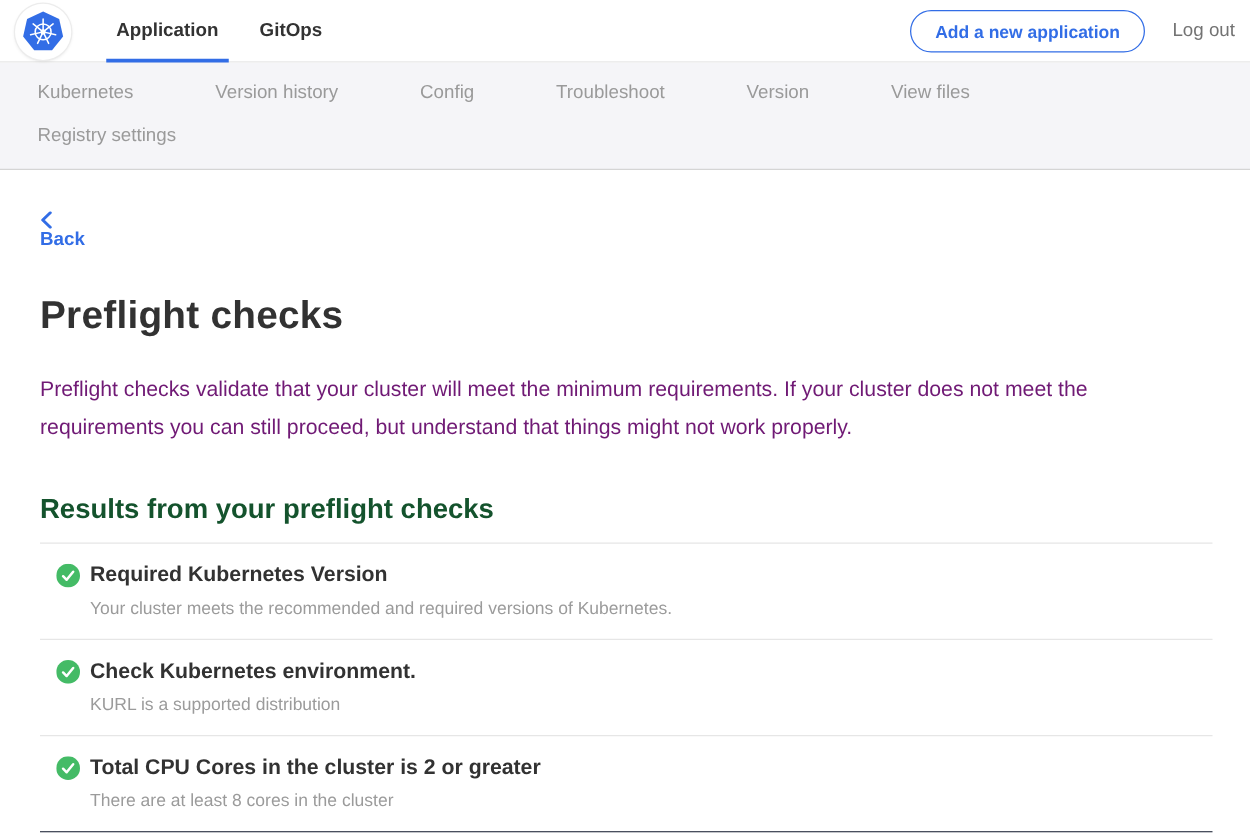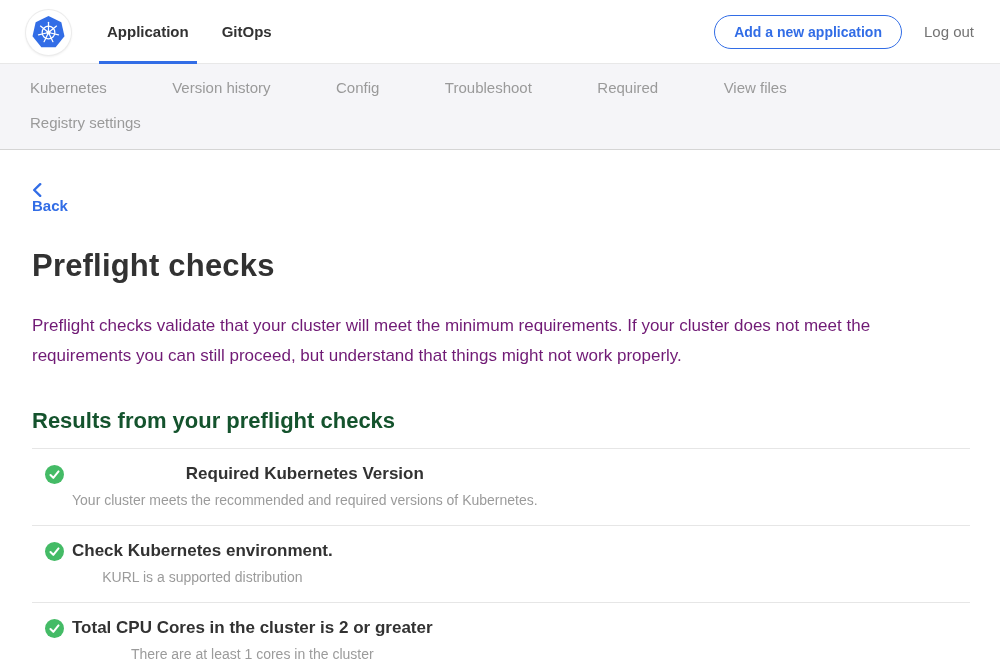--- a/index.html
+++ b/index.html
@@ -1,24 +1,24 @@
 <!DOCTYPE html>
 <html><head>
 <meta charset="utf-8">
 <style>
   * { margin: 0; padding: 0; box-sizing: border-box; }
   html, body { width: 1000px; height: 666px; background: #ffffff; overflow: hidden; }
   body { font-family: "Liberation Sans", "DejaVu Sans", sans-serif; color: #323232; }
 
   
   .topbar {
-    height: 64px;
+    height: 50px;
     display: flex;
     align-items: center;
-    padding: 0 26px;
+    padding: 0 12px;
     border-bottom: 1px solid #e8e8e8;
     position: relative;
     background: #fff;
   }
   .logo {
     width: 45px; height: 45px;
     border-radius: 50%;
     background: #fff;
     box-shadow: 0 0 0 1px #ececec, 0 1px 3px rgba(0,0,0,.12);
     display: flex; align-items: center; justify-content: center;
@@ -105,21 +105,20 @@
     margin-top: 37px;
     font-size: 22px;
     font-weight: 700;
     color: #14532d;
   }
 
   .checks {
     list-style: none;
     margin-top: 14px;
     border-bottom: 1px solid #0f172a;
-    text-align: center;
   }
   .check-row {
     border-top: 1px solid #e6e6e6;
     padding: 15px 0 17px 13px;
     display: flex;
     align-items: flex-start;
   }
   .check-icon { flex: 0 0 auto; margin-top: 1px; }
   .check-icon svg { display: block; }
   .check-body { margin-left: 8px; }
@@ -176,21 +175,21 @@
       <span class="logout">Log out</span>
     </div>
   </header>
 
   <nav class="subnav">
     <div class="subnav-row">
       <span class="subnav-item">Kubernetes</span>
       <span class="subnav-item">Version history</span>
       <span class="subnav-item">Config</span>
       <span class="subnav-item">Troubleshoot</span>
-      <span class="subnav-item">Required</span>
+      <span class="subnav-item">Version</span>
       <span class="subnav-item">View files</span>
     </div>
     <div class="subnav-row row2">
       <span class="subnav-item">Registry settings</span>
     </div>
   </nav>
 
   <main class="content">
     <a class="back">
       <svg width="10" height="14" viewBox="0 0 10 14">
@@ -231,21 +230,21 @@
       </li>
       <li class="check-row">
         <span class="check-icon">
           <svg width="19" height="19" viewBox="0 0 16 16">
             <circle cx="8" cy="8" r="8" fill="#44bb66"></circle>
             <path d="M4.6 8.4 L7 10.8 L11.4 5.4" stroke="#ffffff" stroke-width="1.7" fill="none" stroke-linecap="round" stroke-linejoin="round"></path>
           </svg>
         </span>
         <div class="check-body">
           <p class="check-title">Total CPU Cores in the cluster is 2 or greater</p>
-          <p class="check-msg">There are at least 1 cores in the cluster</p>
+          <p class="check-msg">There are at least 8 cores in the cluster</p>
         </div>
       </li>
     </ul>
 
     <div class="actions">
       <button class="rerun">Re-run</button>
     </div>
   </main>
 
 </div>

